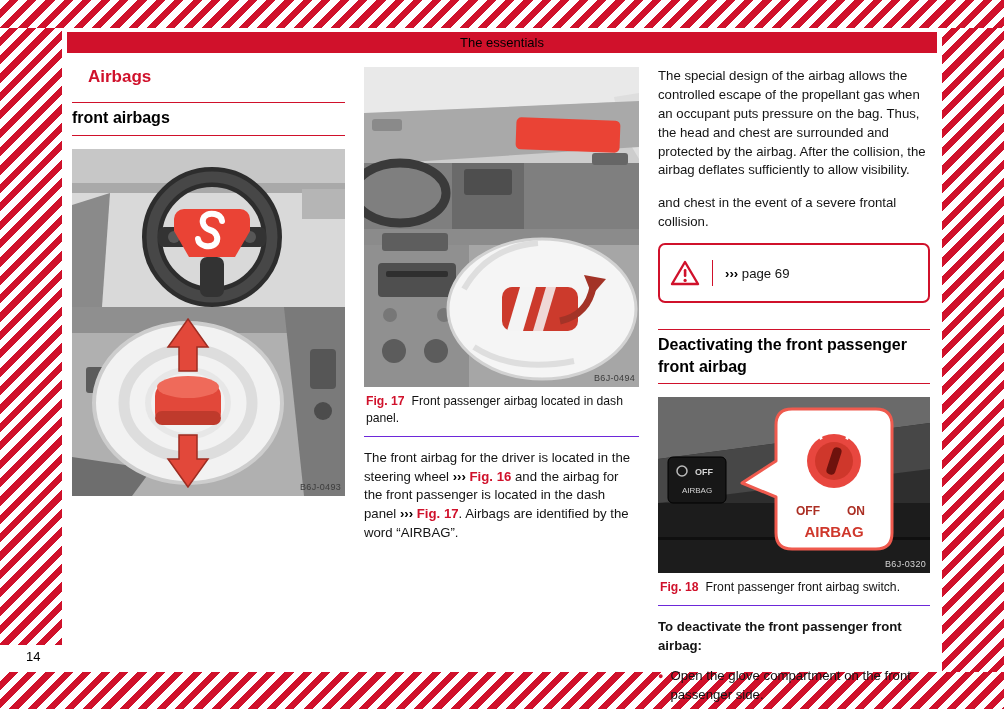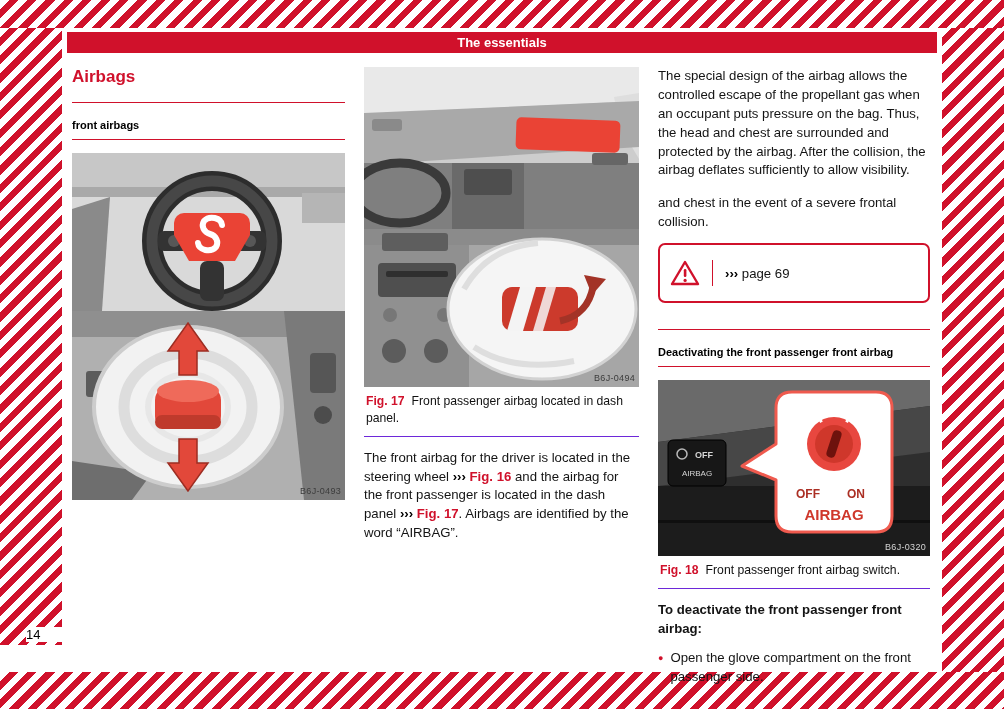--- a/index.html
+++ b/index.html
@@ -15,42 +15,42 @@
   }
   .stripe{
     position:absolute;
     background:repeating-linear-gradient(135deg,#ffffff 0 6.5px,var(--red) 6.5px 13px);
   }
   .stripe-top{left:0;top:0;right:0;height:28px;}
   .stripe-bottom{left:0;bottom:0;right:0;height:37px;}
   .stripe-left{left:0;top:28px;width:62px;height:617px;}
   .stripe-right{right:0;top:28px;width:62px;height:644px;}
   .page-number{
-    position:absolute;left:26px;top:627px;width:36px;
+    position:absolute;left:26px;top:649px;width:36px;
     font-size:13px;color:#000;background:#fff;
   }
   .page{
     position:absolute;left:62px;top:28px;width:880px;height:644px;background:#fff;
   }
   .banner{
     margin:4px 5px 0 5px;height:21px;background:var(--red);
-    color:#ffffff;font-weight:bold;font-size:13px;line-height:21px;text-align:center;
+    color:#000000;font-weight:normal;font-size:13px;line-height:21px;text-align:center;
   }
   .columns{display:flex;gap:19px;padding:14px 10px 0 10px;}
   .col{flex:none;}
   .col-left{width:273px;}
   .col-mid{width:275px;}
   .col-right{width:272px;}
   h1.main-head{
-    font-size:17px;color:var(--red);font-weight:bold;margin:0 0 15px 0;line-height:1.2;
+    font-size:17px;color:var(--red);font-weight:bold;margin:0 0 15px 16px;line-height:1.2;
   }
   .sec-head{
-    font-size:11px;font-weight:bold;line-height:1.35;color:#000;
+    font-size:16px;font-weight:bold;line-height:1.35;color:#000;
     border-top:1.5px solid var(--red);border-bottom:1.5px solid var(--red);
-    padding:15px 0 6px 0;margin:0 0 13px 0;
+    padding:4px 0 6px 0;margin:0 0 13px 0;
   }
   p.body{font-size:13.2px;line-height:1.43;margin:0 0 11px 0;}
   .xa{font-weight:bold;color:#000;}
   .xf{font-weight:bold;color:var(--red);}
   .figwrap{position:relative;line-height:0;}
   .figwrap svg{display:block;width:100%;}
   .figcode{
     position:absolute;right:4px;bottom:4px;font-size:9px;letter-spacing:.3px;
     color:#3c3c3c;line-height:1;
   }

